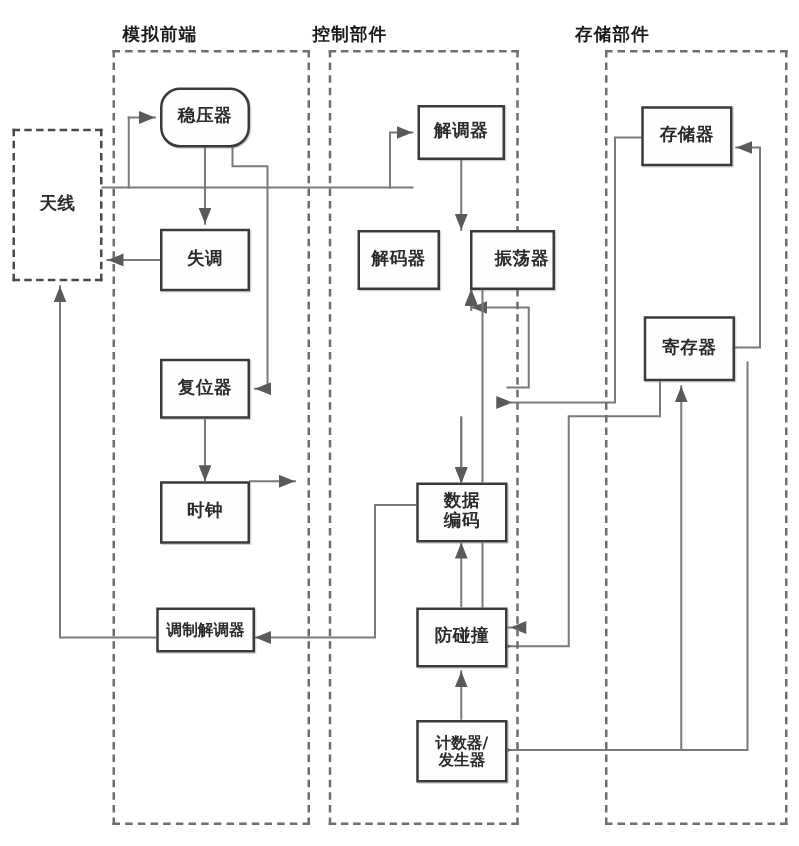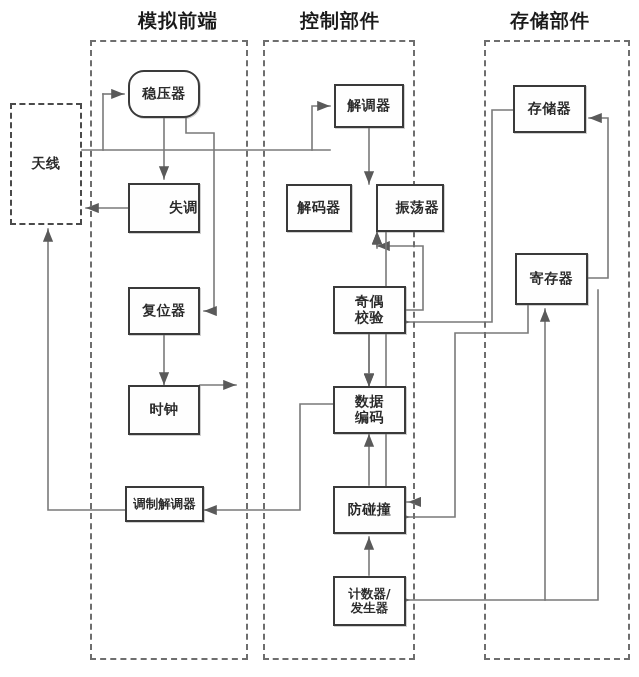--- a/index.html
+++ b/index.html
@@ -3,26 +3,27 @@
 <meta charset="utf-8">
 <style>
   html,body{margin:0;padding:0;background:#fff;}
   body{font-family:"DejaVu Sans","Liberation Sans",sans-serif;}
   #stage{position:relative;width:639px;height:677px;background:#ffffff;overflow:hidden;}
   svg#diagram{position:absolute;left:0;top:0;width:639px;height:677px;}
 
   .section-title{
     position:absolute;
     font-weight:bold;
-    font-size:19px;
+    font-size:14px;
     color:#1a1a1a;
     letter-spacing:1px;
     white-space:nowrap;
-    text-align:center;
+    text-align:left;
     font-family:"DejaVu Sans","Liberation Sans",sans-serif;
+    margin-top:11px;
   }
 
   .node{
     position:absolute;
     background:#fefefe;
     border:2px solid #3a3a3a;
     box-sizing:border-box;
     display:flex;
     align-items:center;
     justify-content:center;
@@ -130,21 +131,21 @@
   <div class="group-box" style="left:484px;top:40px;width:146px;height:620px;"></div>
 
   <div class="node dashed" style="left:10px;top:103px;width:72px;height:122px;">
     <span>天线</span>
   </div>
 
   <div class="node" style="left:128px;top:70px;width:72px;height:48px;border-radius:16px;">
     <span>稳压器</span>
   </div>
 
-  <div class="node" style="left:128px;top:183px;width:72px;height:50px;justify-content:flex-end;">
+  <div class="node" style="left:128px;top:183px;width:72px;height:50px;">
     <span>失调</span>
   </div>
 
   <div class="node" style="left:128px;top:287px;width:72px;height:48px;">
     <span>复位器</span>
   </div>
 
   <div class="node" style="left:128px;top:385px;width:72px;height:50px;">
     <span>时钟</span>
   </div>
@@ -158,24 +159,20 @@
   </div>
 
   <div class="node" style="left:286px;top:184px;width:66px;height:48px;">
     <span>解码器</span>
   </div>
 
   <div class="node" style="left:376px;top:184px;width:68px;height:48px;padding-left:15px;">
     <span>振荡器</span>
   </div>
 
-  <div class="node two-line" style="left:333px;top:286px;width:73px;height:48px;">
-    <span>奇偶
-校验</span>
-  </div>
 
   <div class="node two-line" style="left:333px;top:386px;width:73px;height:48px;">
     <span>数据
 编码</span>
   </div>
 
   <div class="node two-line small-text" style="left:333px;top:576px;width:73px;height:50px;">
     <span>计数器/
 发生器</span>
   </div>

